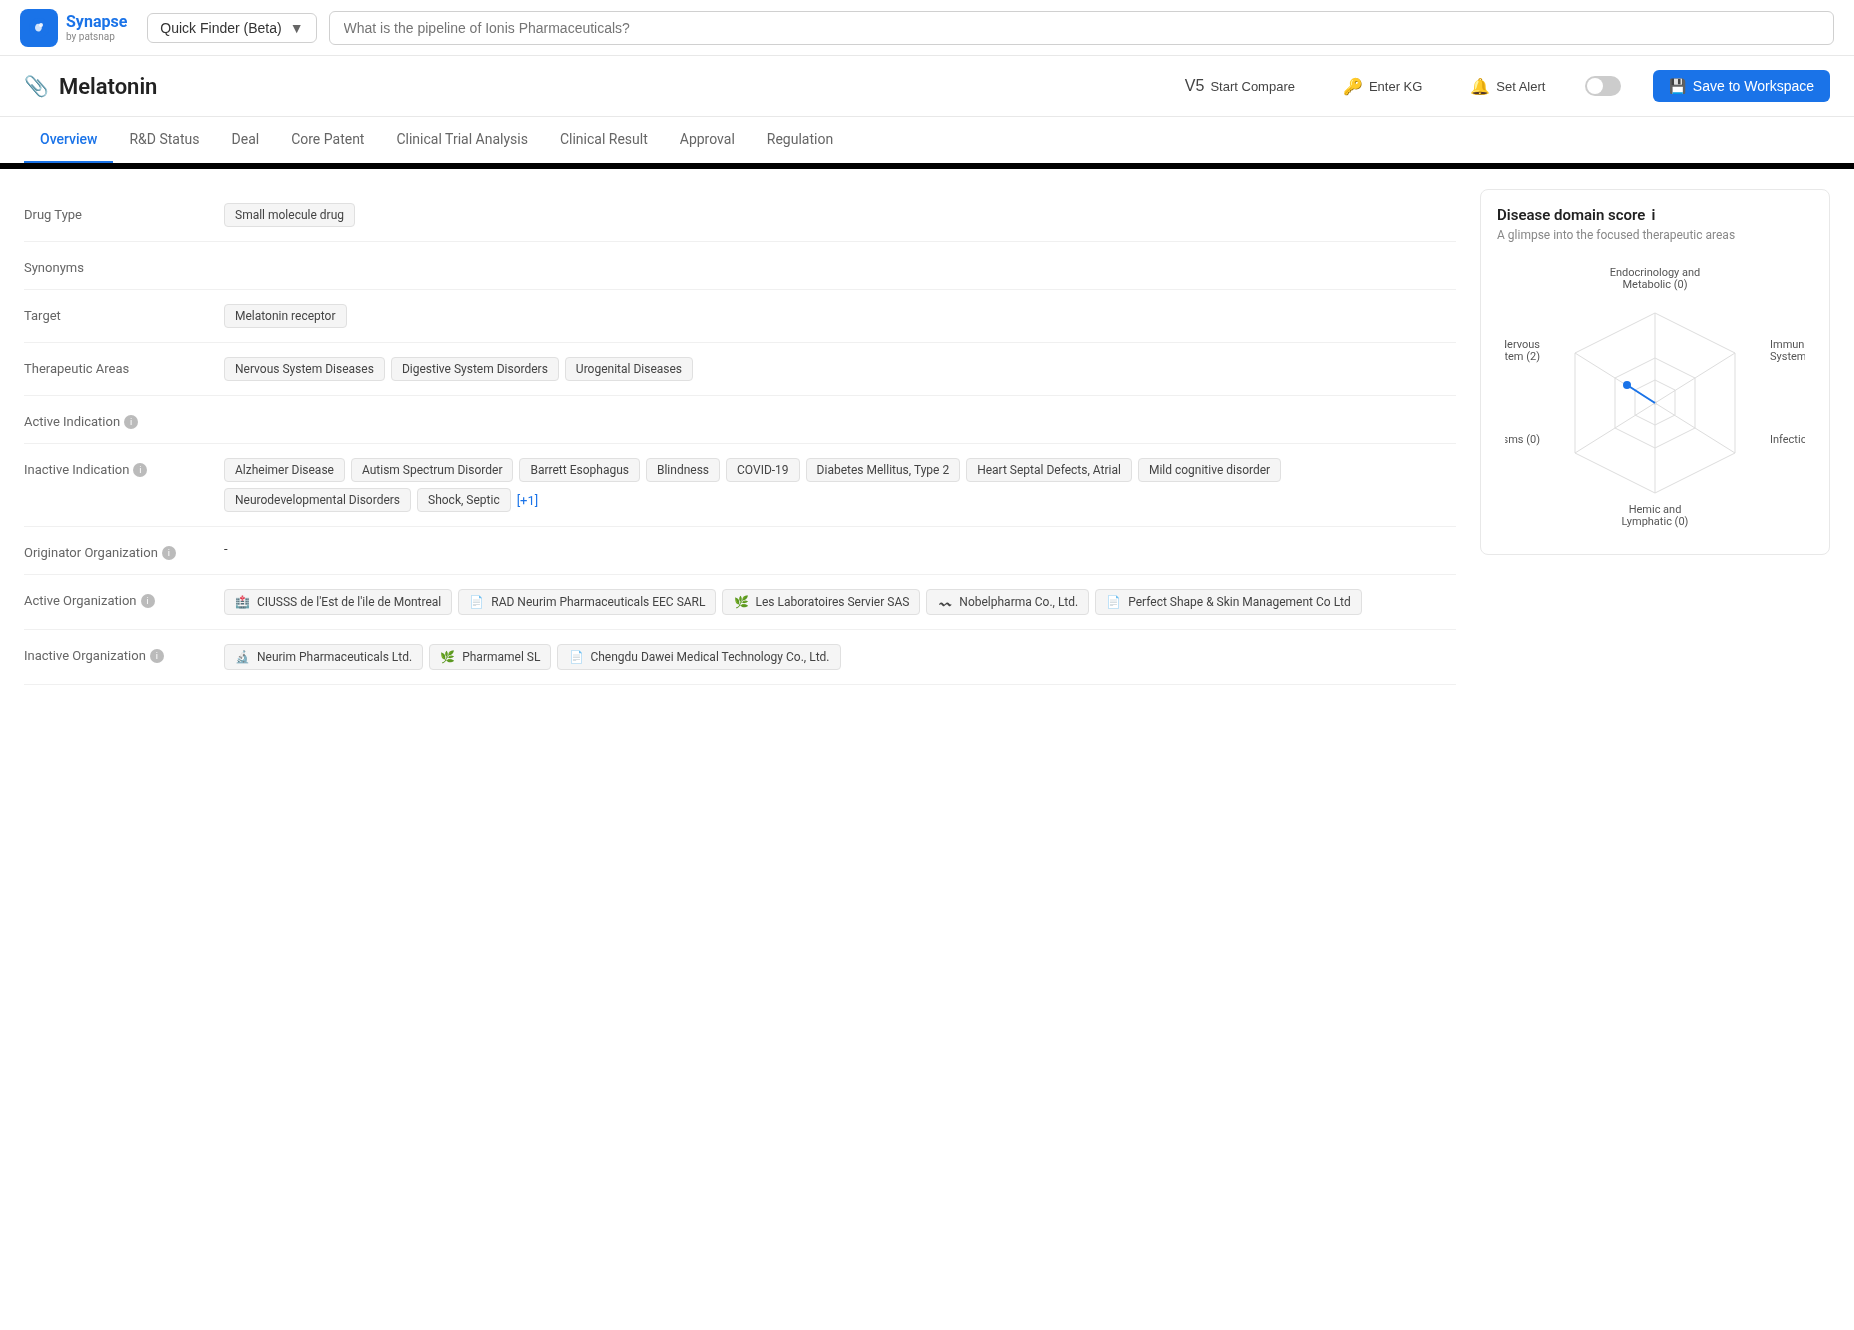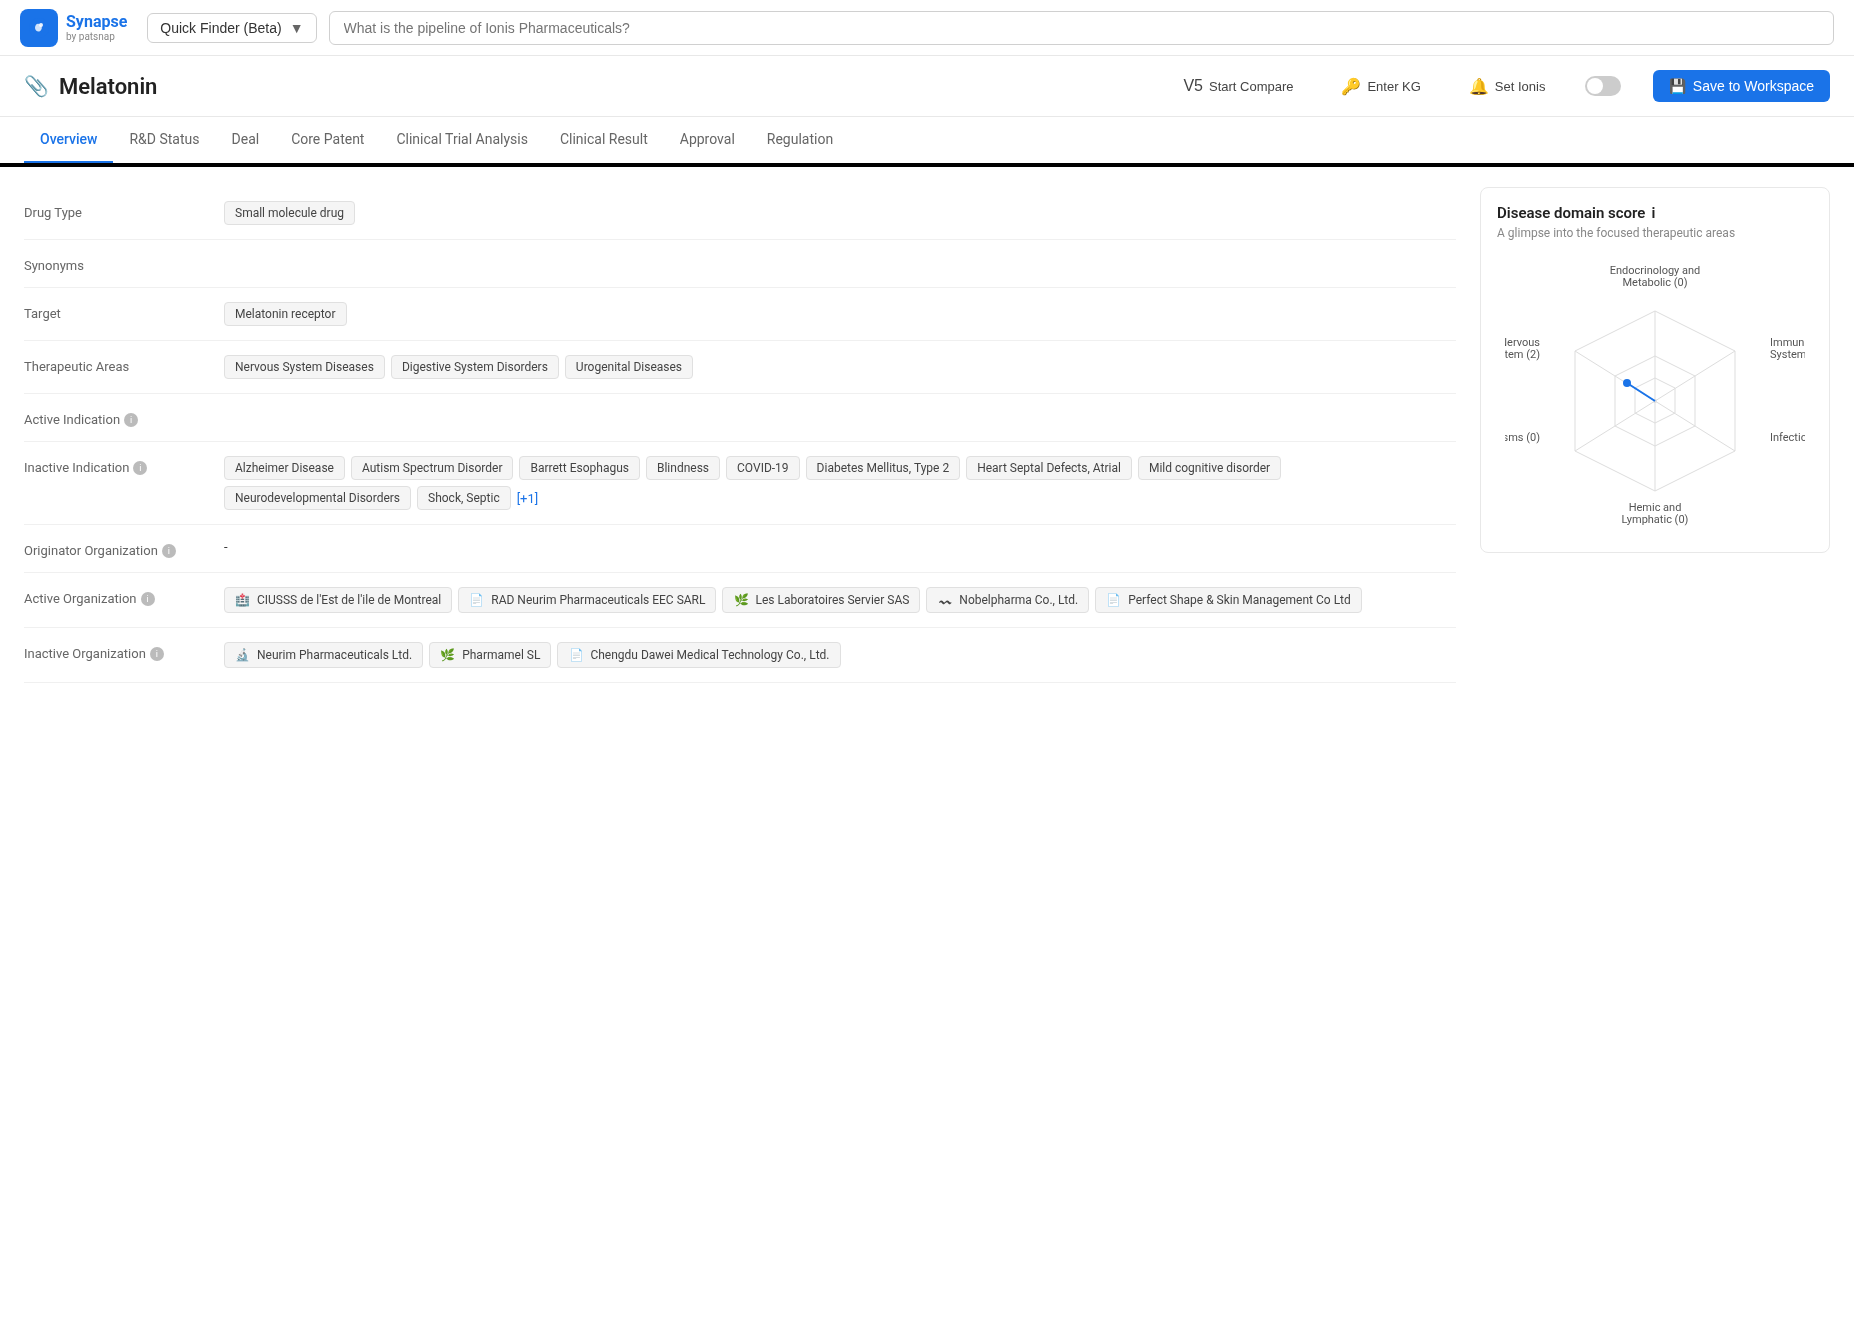--- a/index.html
+++ b/index.html
@@ -58,21 +58,21 @@
     }
     .save-btn {
       display: flex; align-items: center; gap: 6px; background: #1a73e8;
       color: #fff; border: none; border-radius: 6px; padding: 8px 16px;
       font-size: 14px; font-weight: 500; cursor: pointer;
     }
 
     
     .tabs {
       display: flex; align-items: center; padding: 0 24px;
-      border-bottom: 4px solid #000000;
+      border-bottom: 6px solid #000000;
     }
     .tab {
       padding: 14px 16px; font-size: 14px; color: #666; cursor: pointer;
       border-bottom: 2px solid transparent; white-space: nowrap;
     }
     .tab.active { color: #1a73e8; border-bottom-color: #1a73e8; font-weight: 500; }
 
     
     .main-content {
       display: flex; gap: 0; padding: 20px 24px;
@@ -156,21 +156,21 @@
     <button class="action-btn">
       <span class="btn-icon">V5</span>
       <span>Start Compare</span>
     </button>
     <button class="action-btn">
       <span class="btn-icon">🔑</span>
       <span>Enter KG</span>
     </button>
     <button class="action-btn">
       <span class="btn-icon">🔔</span>
-      <span>Set Ionis</span>
+      <span>Set Alert</span>
     </button>
     <div class="toggle-switch"></div>
     <button class="save-btn">
       <span>💾</span>
       <span>Save to Workspace</span>
     </button>
   </div>
 </div>
 
 <div class="tabs">

